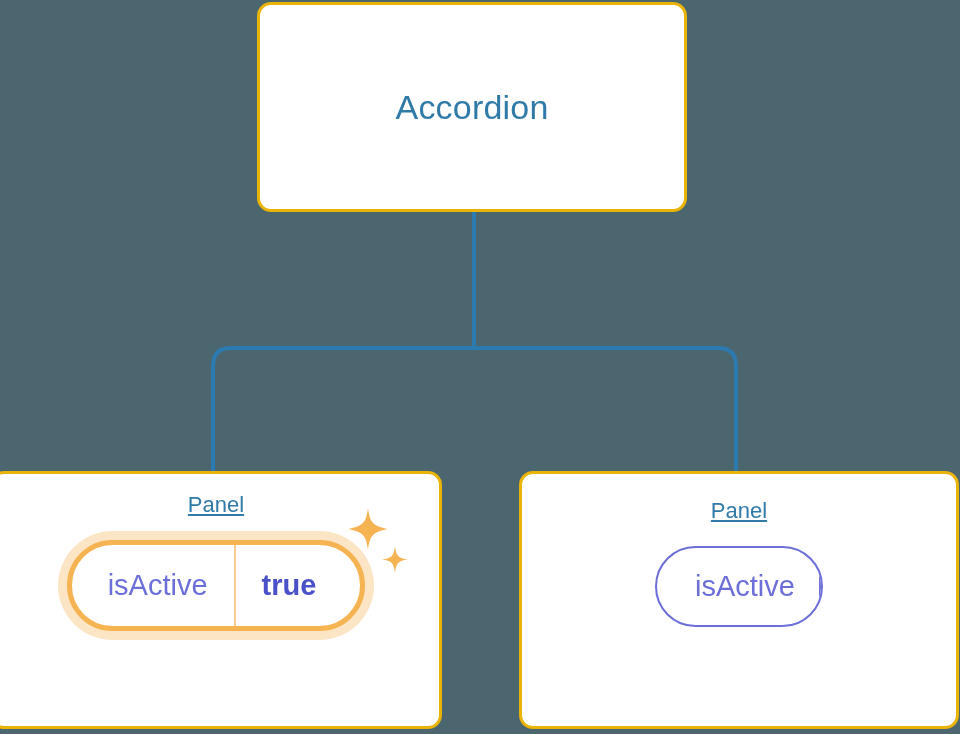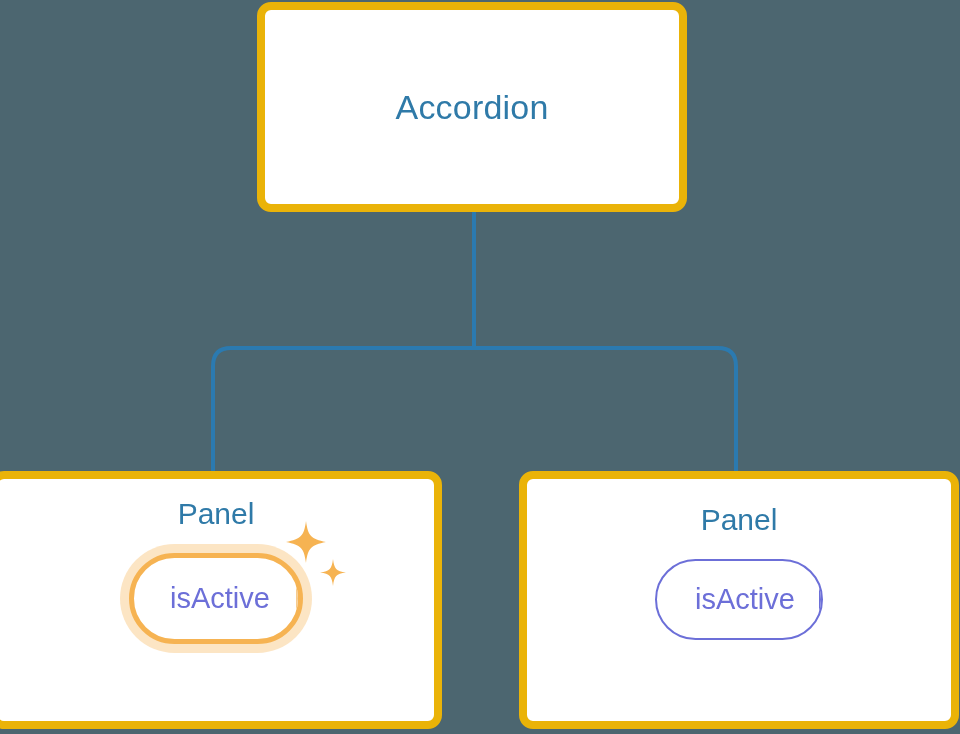--- a/index.html
+++ b/index.html
@@ -12,21 +12,21 @@
   }
   #stage { position:absolute; inset:0; width:960px; height:734px; }
 
   
   #connectors { position:absolute; left:0; top:0; width:960px; height:734px; }
 
   
   .card {
     position:absolute;
     background:#ffffff;
-    border:8px solid #eab308;
+    border:3px solid #eab308;
     border-radius:14px;
     z-index:2;
   }
   .card-root {
     left:257px; top:2px; width:430px; height:210px;
     display:flex; align-items:center; justify-content:center;
   }
   .card-title {
     color:#2f7aa8;
     font-size:34px;
@@ -41,23 +41,24 @@
     display:flex; flex-direction:column; align-items:center;
     overflow:visible;
   }
   .card-panel-right {
     left:519px; top:471px; width:440px; height:258px;
     padding-top:24px;
     display:flex; flex-direction:column; align-items:center;
   }
   .panel-title {
     color:#2f7aa8;
-    font-size:30px;
+    font-size:22px;
     font-weight:400;
     white-space:nowrap;
+    text-decoration:underline;
   }
 
   
   .pill-wrap { position:relative; margin-top:22px; }
 
   .pill {
     display:flex;
     align-items:stretch;
     border-radius:999px;
     background:#ffffff;
@@ -125,20 +126,21 @@
   <div class="card card-root">
     <span class="card-title">Accordion</span>
   </div>
 
   <div class="card card-panel-left">
     <span class="panel-title">Panel</span>
 
     <div class="pill-wrap">
       <div class="pill pill-highlight">
         <span class="pill-cell pill-key">isActive</span>
+        <span class="pill-cell pill-val">true</span>
       </div>
 
       <svg class="sparkles" viewBox="0 0 70 80" xmlns="http://www.w3.org/2000/svg">
         <path d="M25,2 C27,17 30,20 45,23 C30,26 27,29 25,44 C23,29 20,26 5,23 C20,20 23,17 25,2 Z" fill="#f6b352"></path>
         <path d="M52,40 C53.3,50 55,52 65,53.5 C55,55 53.3,57 52,67 C50.7,57 49,55 39,53.5 C49,52 50.7,50 52,40 Z" fill="#f6b352"></path>
       </svg>
     </div>
   </div>
 
   <div class="card card-panel-right">

